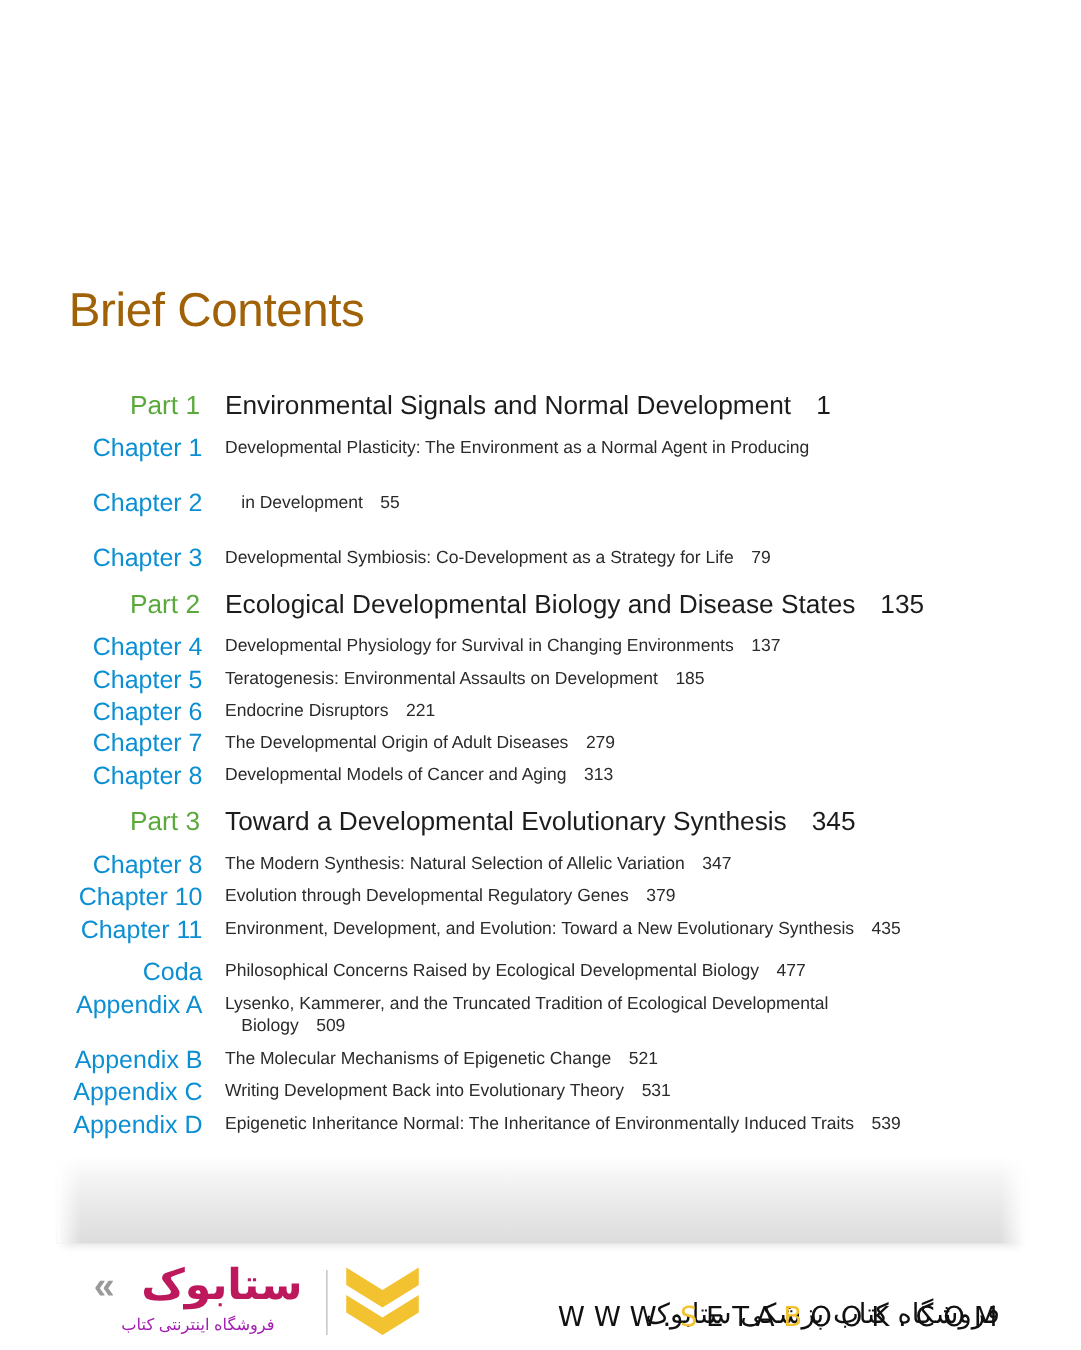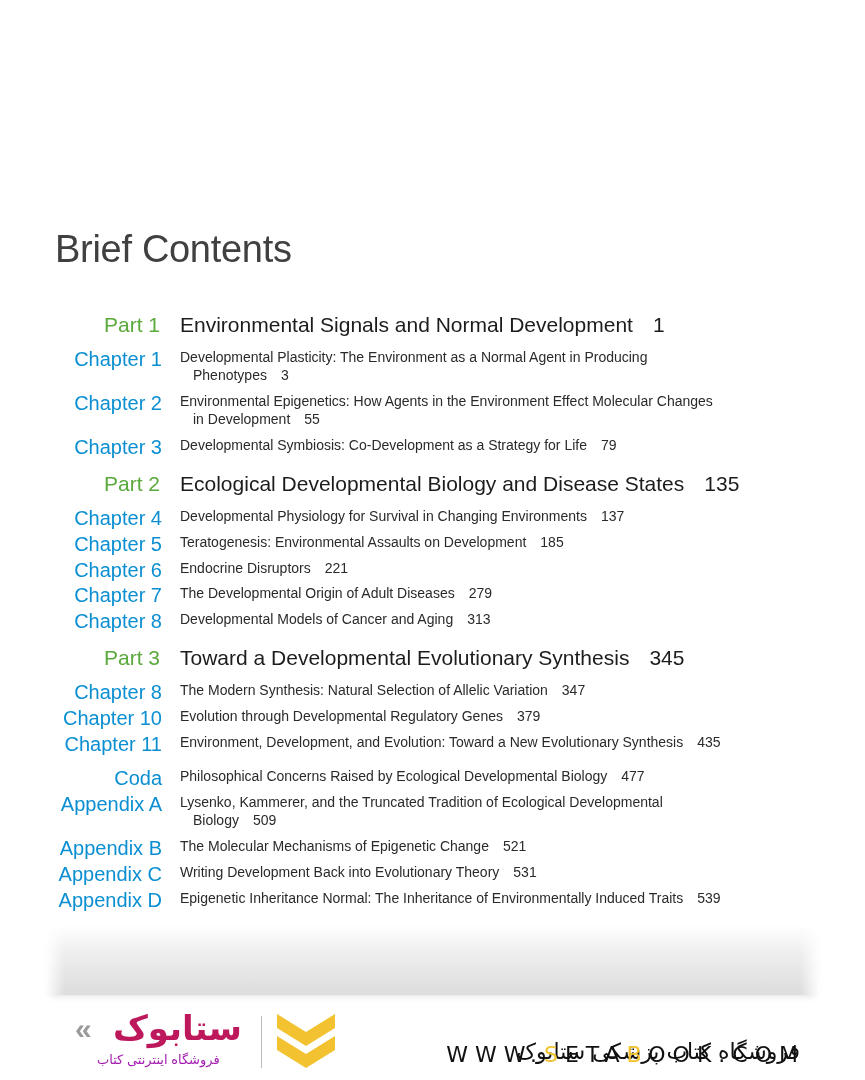--- a/index.html
+++ b/index.html
@@ -4,21 +4,21 @@
 <style>
   html, body { margin: 0; padding: 0; }
   body {
     width: 865px; height: 1080px; position: relative; overflow: hidden;
     background: #ffffff;
     font-family: "Liberation Sans", "DejaVu Sans", sans-serif;
     color: #222;
   }
   .page-title {
     position: absolute; left: 55px; top: 228px;
-    font-size: 38px; color: #404040; letter-spacing: -0.3px;
+    font-size: 38px; color: #a16207; letter-spacing: -0.3px;
     font-weight: normal; margin: 0;
   }
   .toc { position: absolute; left: 0; top: 0; width: 865px; }
   .row { position: absolute; left: 0; width: 865px; }
   .label {
     position: absolute; right: 703px; text-align: right; white-space: nowrap;
   }
   .part .label { color: #5aa93b; font-size: 21px; right: 705px; }
   .part .text { position: absolute; left: 180px; font-size: 21px; color: #1c1c1c; white-space: nowrap; }
   .chap .label { color: #0b8fd2; font-size: 20px; }
@@ -65,25 +65,25 @@
 <h1 class="page-title">Brief Contents</h1>
 
 <div class="toc">
 
   <div class="row part" style="top:313px;">
     <span class="label">Part 1</span>
     <span class="text"><span>Environmental Signals and Normal Development</span><span class="pg">1</span></span>
   </div>
   <div class="row chap" style="top:348px;">
     <span class="label">Chapter 1</span>
-    <span class="text"><span>Developmental Plasticity: The Environment as a Normal Agent in Producing</span><span class="cont"><span>Phenotypes</span><span class="pg">3</span></span></span>
+    <span class="text"><span>Developmental Plasticity: The Environment as a Normal Agent in Producing</span></span>
   </div>
   <div class="row chap" style="top:392px;">
     <span class="label">Chapter 2</span>
-    <span class="text"><span>Environmental Epigenetics: How Agents in the Environment Effect Molecular Changes</span><span class="cont"><span>in Development</span><span class="pg">55</span></span></span>
+    <span class="text"><span class="cont"><span>in Development</span><span class="pg">55</span></span></span>
   </div>
   <div class="row chap" style="top:436px;">
     <span class="label">Chapter 3</span>
     <span class="text"><span>Developmental Symbiosis: Co-Development as a Strategy for Life</span><span class="pg">79</span></span>
   </div>
 
   <div class="row part" style="top:472px;">
     <span class="label">Part 2</span>
     <span class="text"><span>Ecological Developmental Biology and Disease States</span><span class="pg">135</span></span>
   </div>

